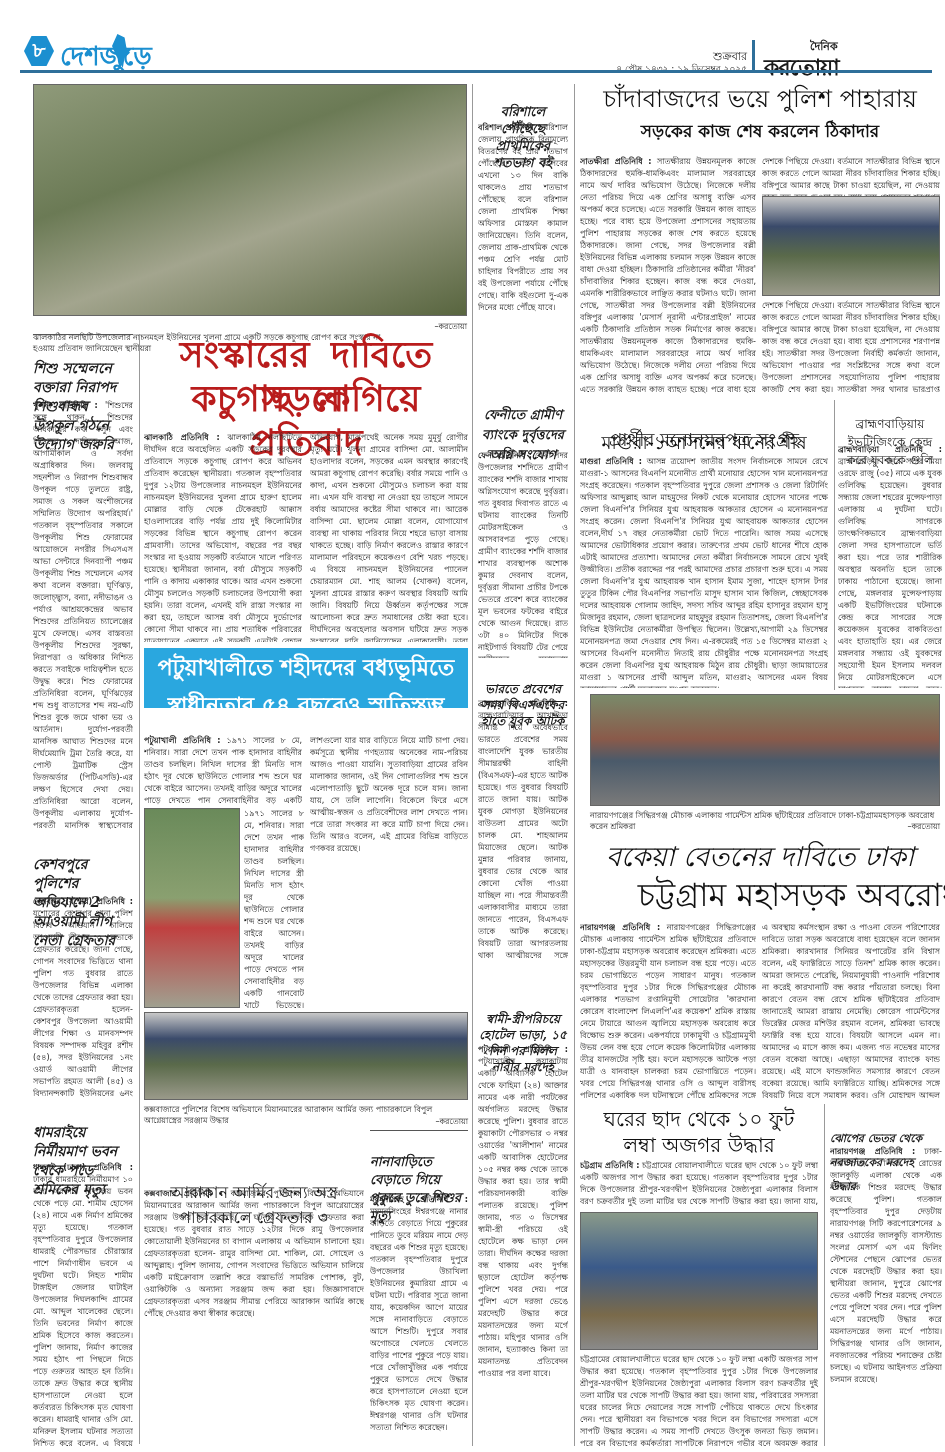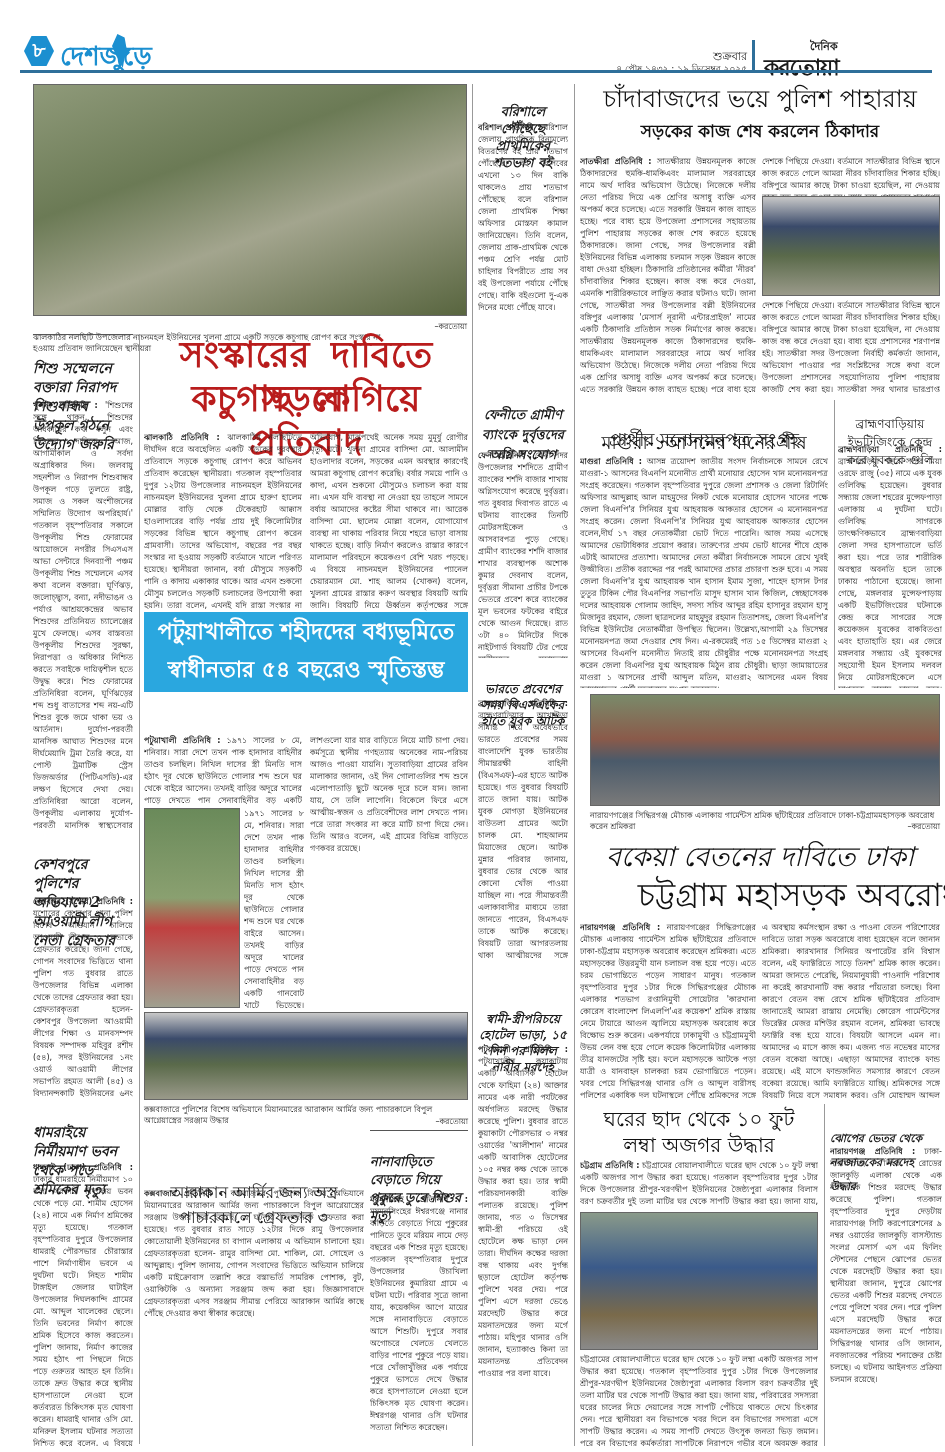--- a/index.html
+++ b/index.html
@@ -62,21 +62,21 @@
 <div class="abs h-italic" style="left:33px;top:1104px;width:100px;font-size:14px;line-height:19px;">ধামরাইয়ে নির্মীয়মাণ ভবন থেকে পড়ে শ্রমিকের মৃত্যু</div>
 <div class="abs body-text" style="left:33px;top:1162px;width:100px;height:284px;"><b>ধামরাই (ঢাকা) প্রতিনিধি :</b> <span>ঢাকার ধামরাইয়ে নির্মীয়মাণ ১০ তলা সরকারি বিদ্যালয় ভবন থেকে পড়ে মো. শামীম হোসেন (২৪) নামে এক নির্মাণ শ্রমিকের মৃত্যু হয়েছে। গতকাল বৃহস্পতিবার দুপুরে উপজেলার ধামরাই পৌরসভার চৌরাস্তার পাশে নির্মাণাধীন ভবনে এ দুর্ঘটনা ঘটে। নিহত শামীম টাঙ্গাইল জেলার ঘাটাইল উপজেলার দিঘলকান্দি গ্রামের মো. আব্দুল খালেকের ছেলে। তিনি ভবনের নির্মাণ কাজে শ্রমিক হিসেবে কাজ করতেন। পুলিশ জানায়, নির্মাণ কাজের সময় হঠাৎ পা পিছলে নিচে পড়ে গুরুতর আহত হন তিনি। তাকে দ্রুত উদ্ধার করে স্থানীয় হাসপাতালে নেওয়া হলে কর্তব্যরত চিকিৎসক মৃত ঘোষণা করেন। ধামরাই থানার ওসি মো. মনিরুল ইসলাম ঘটনার সত্যতা নিশ্চিত করে বলেন, এ বিষয়ে আইনগত ব্যবস্থা নেওয়া হচ্ছে।</span></div>
 
 <div class="abs vr" style="left:139px;top:334px;height:1110px;"></div>
 
 <div class="abs h-red" style="left:144px;top:336px;width:324px;font-size:36px;line-height:44px;text-align:center;">সংস্কারের দাবিতে সড়কে</div>
 <div class="abs h-red" style="left:144px;top:380px;width:324px;font-size:36px;line-height:44px;text-align:center;">কচুগাছ লাগিয়ে প্রতিবাদ</div>
 <div class="abs body-text" style="left:144px;top:432px;width:158px;height:210px;"><b>ঝালকাঠি প্রতিনিধি :</b> <span>ঝালকাঠির নলছিটিতে দীর্ঘদিন ধরে অবহেলিত একটি সড়কের দুরবস্থার প্রতিবাদে সড়কে কচুগাছ রোপণ করে অভিনব প্রতিবাদ করেছেন স্থানীয়রা। গতকাল বৃহস্পতিবার দুপুর ১২টায় উপজেলার নাচনমহল ইউনিয়নের নাচনমহল ইউনিয়নের খুলনা গ্রামে হারুণ হালেম মোল্লার বাড়ি থেকে টেকেরহাট আক্কাস হাওলাদারের বাড়ি পর্যন্ত প্রায় দুই কিলোমিটার সড়কের বিভিন্ন স্থানে কচুগাছ রোপণ করেন গ্রামবাসী। তাদের অভিযোগ, বছরের পর বছর সংস্কার না হওয়ায় সড়কটি বর্তমানে খালে পরিণত হয়েছে। স্থানীয়রা জানান, বর্ষা মৌসুমে সড়কটি পানি ও কাদায় একাকার থাকে। আর এখন শুকনো মৌসুম চললেও সড়কটি চলাচলের উপযোগী করা হয়নি। তারা বলেন, এখনই যদি রাস্তা সংস্কার না করা হয়, তাহলে আসন্ন বর্ষা মৌসুমে দুর্ভোগের কোনো সীমা থাকবে না। প্রায় শতাধিক পরিবারের যাতায়াতের একমাত্র এই সড়কটি এতটাই বেহাল যে, স্কুল-কলেজগামী শিক্ষার্থীদের প্রতিদিন জুতা হাতে হেঁটে যেতে হয়। রাতের বেলা কেউ অসুস্থ হয়ে পড়লে তাকে হাসপাতালে নিতে হয় মরদেহ বহনের খাটিয়ায় করে। স্থানীয়দের</span></div>
 <div class="abs body-text" style="left:310px;top:432px;width:158px;height:210px;">অভিযোগ, মাঝপথেই অনেক সময় মুমূর্ষু রোগীর মৃত্যু ঘটে। খুলনা গ্রামের বাসিন্দা মো. আলামীন হাওলাদার বলেন, সড়কের এমন অবস্থার কারণেই আমরা কচুগাছ রোপণ করেছি। বর্ষার সময়ে পানি ও কাদা, এখন শুকনো মৌসুমেও চলাচল করা যায় না। এখন যদি ব্যবস্থা না নেওয়া হয় তাহলে সামনে বর্ষায় আমাদের কষ্টের সীমা থাকবে না। আরেক বাসিন্দা মো. ছালেম মোল্লা বলেন, যোগাযোগ ব্যবস্থা না থাকায় পরিবার নিয়ে শহরে ভাড়া বাসায় থাকতে হচ্ছে। বাড়ি নির্মাণ করলেও রাস্তার কারণে মালামাল পরিবহনে কয়েকগুণ বেশি খরচ পড়ছে। এ বিষয়ে নাচনমহল ইউনিয়নের প্যানেল চেয়ারম্যান মো. শাহ আলম (খোকন) বলেন, খুলনা গ্রামের রাস্তার করুণ অবস্থার বিষয়টি আমি জানি। বিষয়টি নিয়ে ঊর্ধ্বতন কর্তৃপক্ষের সঙ্গে আলোচনা করে দ্রুত সমাধানের চেষ্টা করা হবে। দীর্ঘদিনের অবহেলার অবসান ঘটিয়ে দ্রুত সড়ক সংস্কারের দাবি জানিয়েছেন এলাকাবাসী। তারা বলেন, শুকনো মৌসুম থাকতেই কাজ শুরু না হলে আগামী বর্ষায় খুলনা গ্রামের মানুষের দুর্ভোগ আরও ভয়াবহ রূপ নেবে।</div>
 
-<div class="abs banner" style="left:144px;top:612px;width:324px;height:80px;">
+<div class="abs banner" style="left:144px;top:648px;width:324px;height:60px;">
   <div style="font-size:22px;line-height:38px;">পটুয়াখালীতে শহীদদের বধ্যভূমিতে</div>
   <div style="font-size:22px;line-height:38px;">স্বাধীনতার ৫৪ বছরেও স্মৃতিস্তম্ভ হয়নি</div>
 </div>
 <div class="abs body-text" style="left:144px;top:735px;width:158px;height:72px;"><b>পটুয়াখালী প্রতিনিধি :</b> <span>১৯৭১ সালের ৮ মে, শনিবার। সারা দেশে তখন পাক হানাদার বাহিনীর তাণ্ডব চলছিল। নিখিল দাসের স্ত্রী মিনতি দাস হঠাৎ দূর থেকে ছাউনিতে গোলার শব্দ শুনে ঘর থেকে বাইরে আসেন। তখনই বাড়ির অদূরে খালের পাড়ে দেখতে পান সেনাবাহিনীর বড় একটি গানবোট খাটে ভিড়েছে। সেখান থেকে অস্ত্রশস্ত্র নিয়ে একে একে নেমে আসে সৈন্যরা। প্রায় দুই ঘণ্টা ধরে গুলির শব্দের পর দুপুরের আকাশের আগুনের ধোঁয়া দেখা যায়। তখন লুকিয়ে থাকা লোক বেরিয়ে এসে দেখেন, বাড়ির পাশে খালের পাড়ে শত শত লাশ পড়ে আছে।</span></div>
 <div class="abs photo monument" style="left:144px;top:808px;width:96px;height:200px;"></div>
 <div class="abs body-text" style="left:244px;top:808px;width:60px;height:200px;">১৯৭১ সালের ৮ মে, শনিবার। সারা দেশে তখন পাক হানাদার বাহিনীর তাণ্ডব চলছিল। নিখিল দাসের স্ত্রী মিনতি দাস হঠাৎ দূর থেকে ছাউনিতে গোলার শব্দ শুনে ঘর থেকে বাইরে আসেন। তখনই বাড়ির অদূরে খালের পাড়ে দেখতে পান সেনাবাহিনীর বড় একটি গানবোট খাটে ভিড়েছে। সেখান থেকে অস্ত্রশস্ত্র নিয়ে একে একে নেমে আসে সৈন্যরা। প্রায় দুই ঘণ্টা ধরে গুলির শব্দের পর দুপুরের আকাশের আগুনের ধোঁয়া দেখা যায়। তখন লুকিয়ে থাকা লোক বেরিয়ে এসে দেখেন, বাড়ির পাশে খালের পাড়ে শত শত লাশ পড়ে আছে।</div>
 <div class="abs body-text" style="left:310px;top:735px;width:158px;height:270px;">লাশগুলো যার যার বাড়িতে নিয়ে মাটি চাপা দেয়। কর্মসূত্রে স্থানীয় গণহত্যায় অনেকের নাম-পরিচয় আজও পাওয়া যায়নি। সুতাবাড়িয়া গ্রামের রবিন মালাকার জানান, ওই দিন গোলাগুলির শব্দ শুনে এলোপাতাড়ি ছুটে অনেক দূরে চলে যান। জানা যায়, সে তলি লাগেনি। বিকেলে ফিরে এসে আত্মীয়-স্বজন ও প্রতিবেশীদের লাশ দেখতে পান। পরে তারা সৎকার না করে মাটি চাপা দিয়ে দেন। তিনি আরও বলেন, এই গ্রামের বিভিন্ন বাড়িতে গণকবর রয়েছে।</div>
 
 <div class="abs photo police" style="left:144px;top:1012px;width:324px;height:88px;"></div>
 <div class="abs caption" style="left:144px;top:1104px;width:324px;">কক্সবাজারে পুলিশের বিশেষ অভিযানে মিয়ানমারের আরাকান আর্মির জন্য পাচারকালে বিপুল আগ্নেয়াস্ত্রের সরঞ্জাম উদ্ধার</div>

